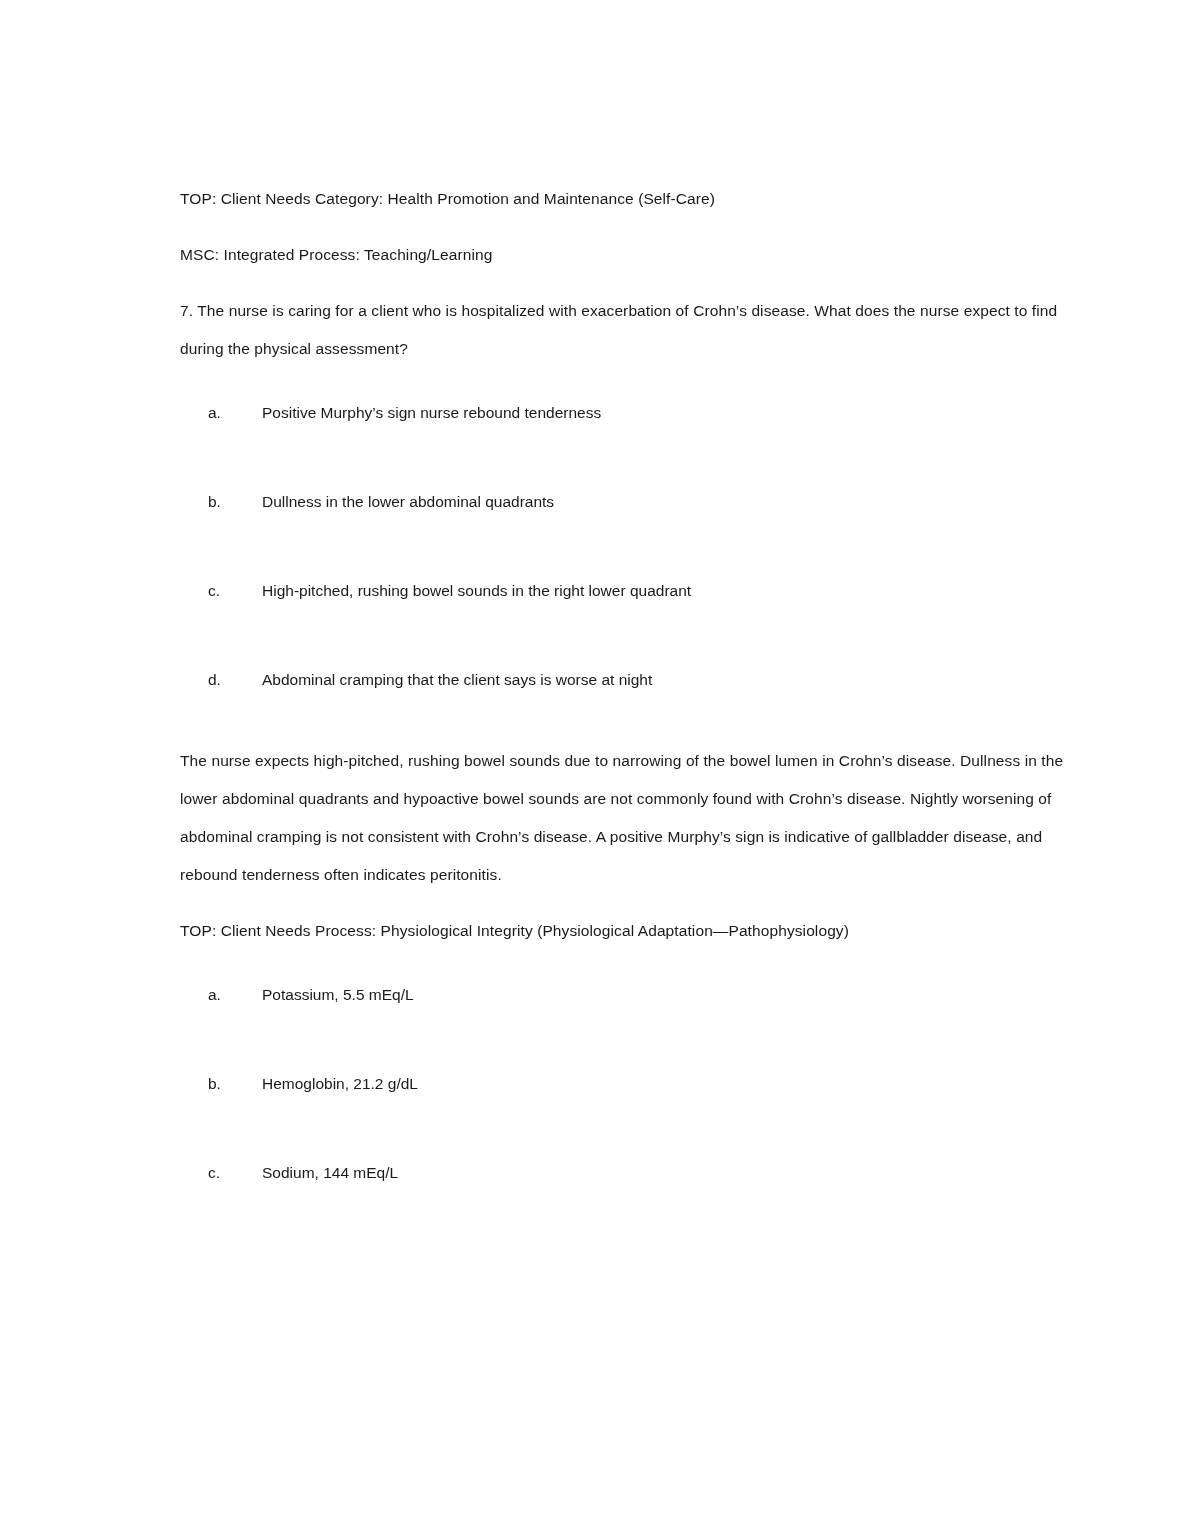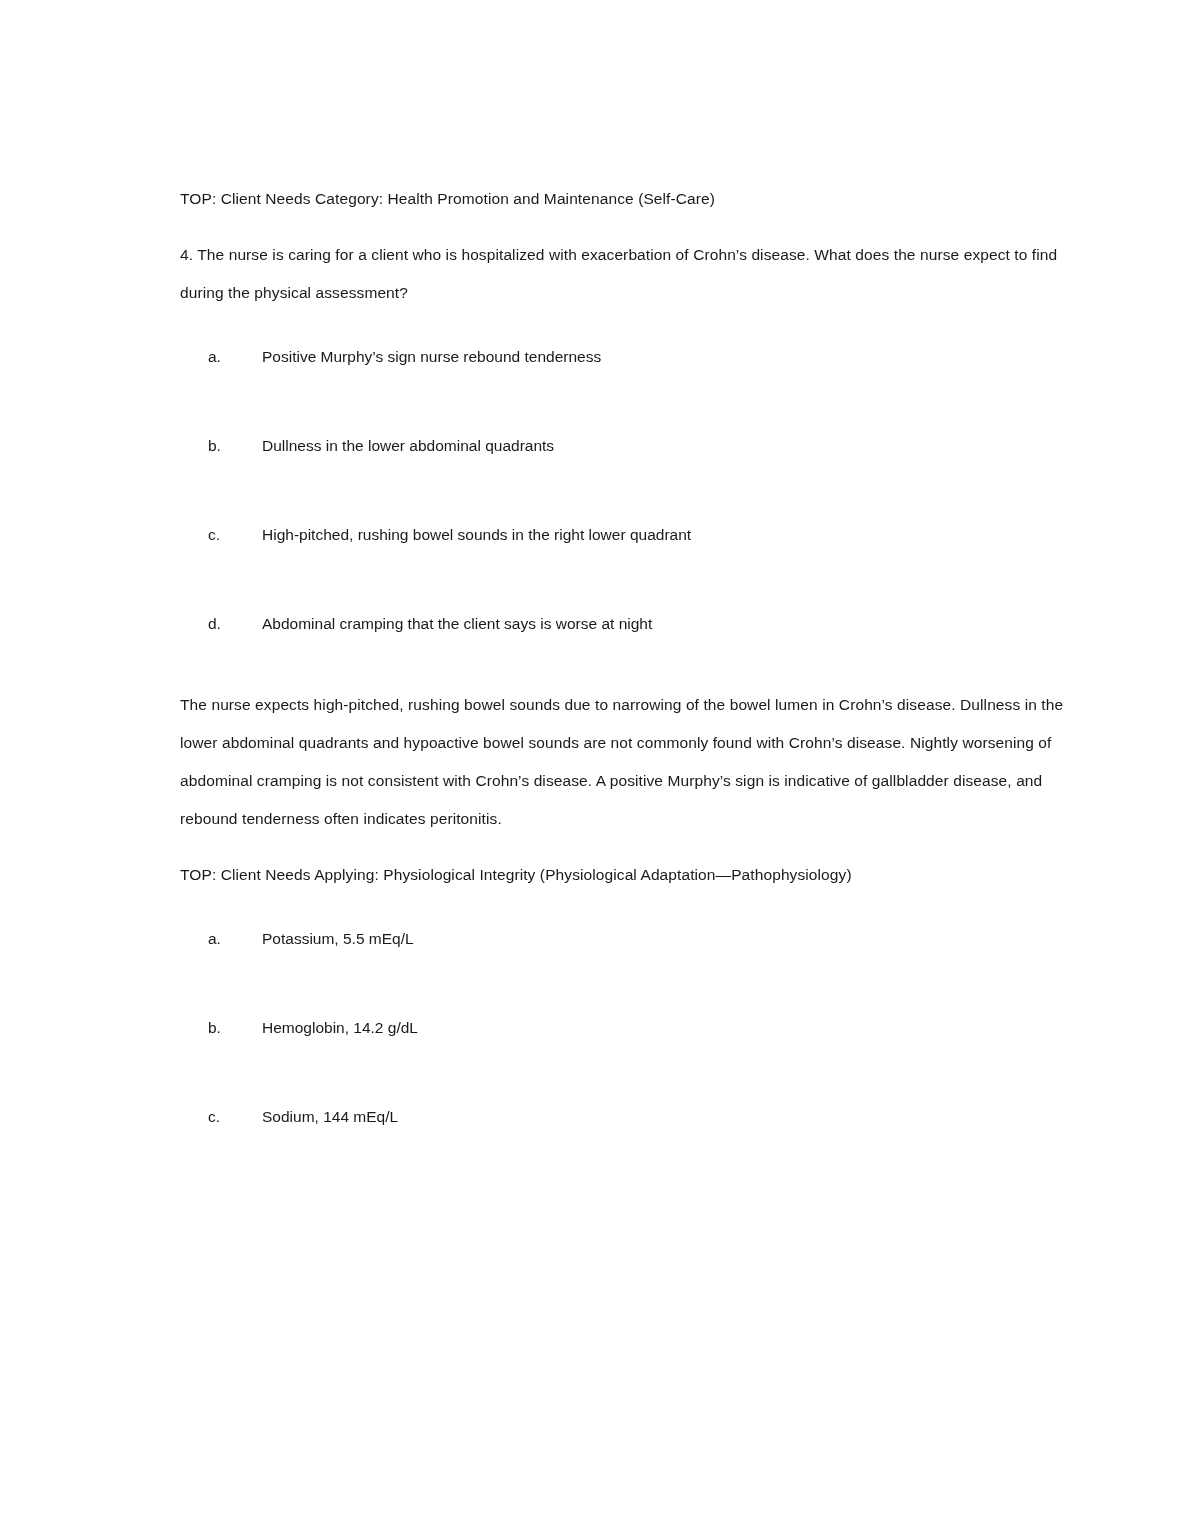--- a/index.html
+++ b/index.html
@@ -51,22 +51,23 @@
     background: #4a7ebb;
   }
 </style>
 </head>
 <body>
 
 <div class="page">
   <div class="content">
 
     <p class="para">TOP: Client Needs Category: Health Promotion and Maintenance (Self-Care)</p>
+    <p class="para">MSC: Integrated Process: Teaching/Learning</p>
 
-    <p class="para">4. The nurse is caring for a client who is hospitalized with exacerbation of Crohn’s disease. What does the nurse expect to find during the physical assessment?</p>
+    <p class="para">7. The nurse is caring for a client who is hospitalized with exacerbation of Crohn’s disease. What does the nurse expect to find during the physical assessment?</p>
 
     <div class="options">
       <div class="option-row">
         <span class="option-letter">a.</span>
         <span class="option-text">Positive Murphy’s sign nurse rebound tenderness</span>
       </div>
       <div class="option-row">
         <span class="option-letter">b.</span>
         <span class="option-text">Dullness in the lower abdominal quadrants</span>
       </div>
@@ -74,31 +75,31 @@
         <span class="option-letter">c.</span>
         <span class="option-text">High-pitched, rushing bowel sounds in the right lower quadrant</span>
       </div>
       <div class="option-row">
         <span class="option-letter">d.</span>
         <span class="option-text">Abdominal cramping that the client says is worse at night</span>
       </div>
     </div>
 
     <p class="para">The nurse expects high-pitched, rushing bowel sounds due to narrowing of the bowel lumen in Crohn’s disease. Dullness in the lower abdominal quadrants and hypoactive bowel sounds are not commonly found with Crohn’s disease. Nightly worsening of abdominal cramping is not consistent with Crohn’s disease. A positive Murphy’s sign is indicative of gallbladder disease, and rebound tenderness often indicates peritonitis.</p>
-    <p class="para">TOP: Client Needs Applying: Physiological Integrity (Physiological Adaptation—Pathophysiology)</p>
+    <p class="para">TOP: Client Needs Process: Physiological Integrity (Physiological Adaptation—Pathophysiology)</p>
 
 
     <div class="options">
       <div class="option-row">
         <span class="option-letter">a.</span>
         <span class="option-text">Potassium, 5.5 mEq/L</span>
       </div>
       <div class="option-row">
         <span class="option-letter">b.</span>
-        <span class="option-text">Hemoglobin, 14.2 g/dL</span>
+        <span class="option-text">Hemoglobin, 21.2 g/dL</span>
       </div>
       <div class="option-row">
         <span class="option-letter">c.</span>
         <span class="option-text">Sodium, 144 mEq/L</span>
       </div>
     </div>
 
   </div>
 
   <div class="bottom-rule"></div>

